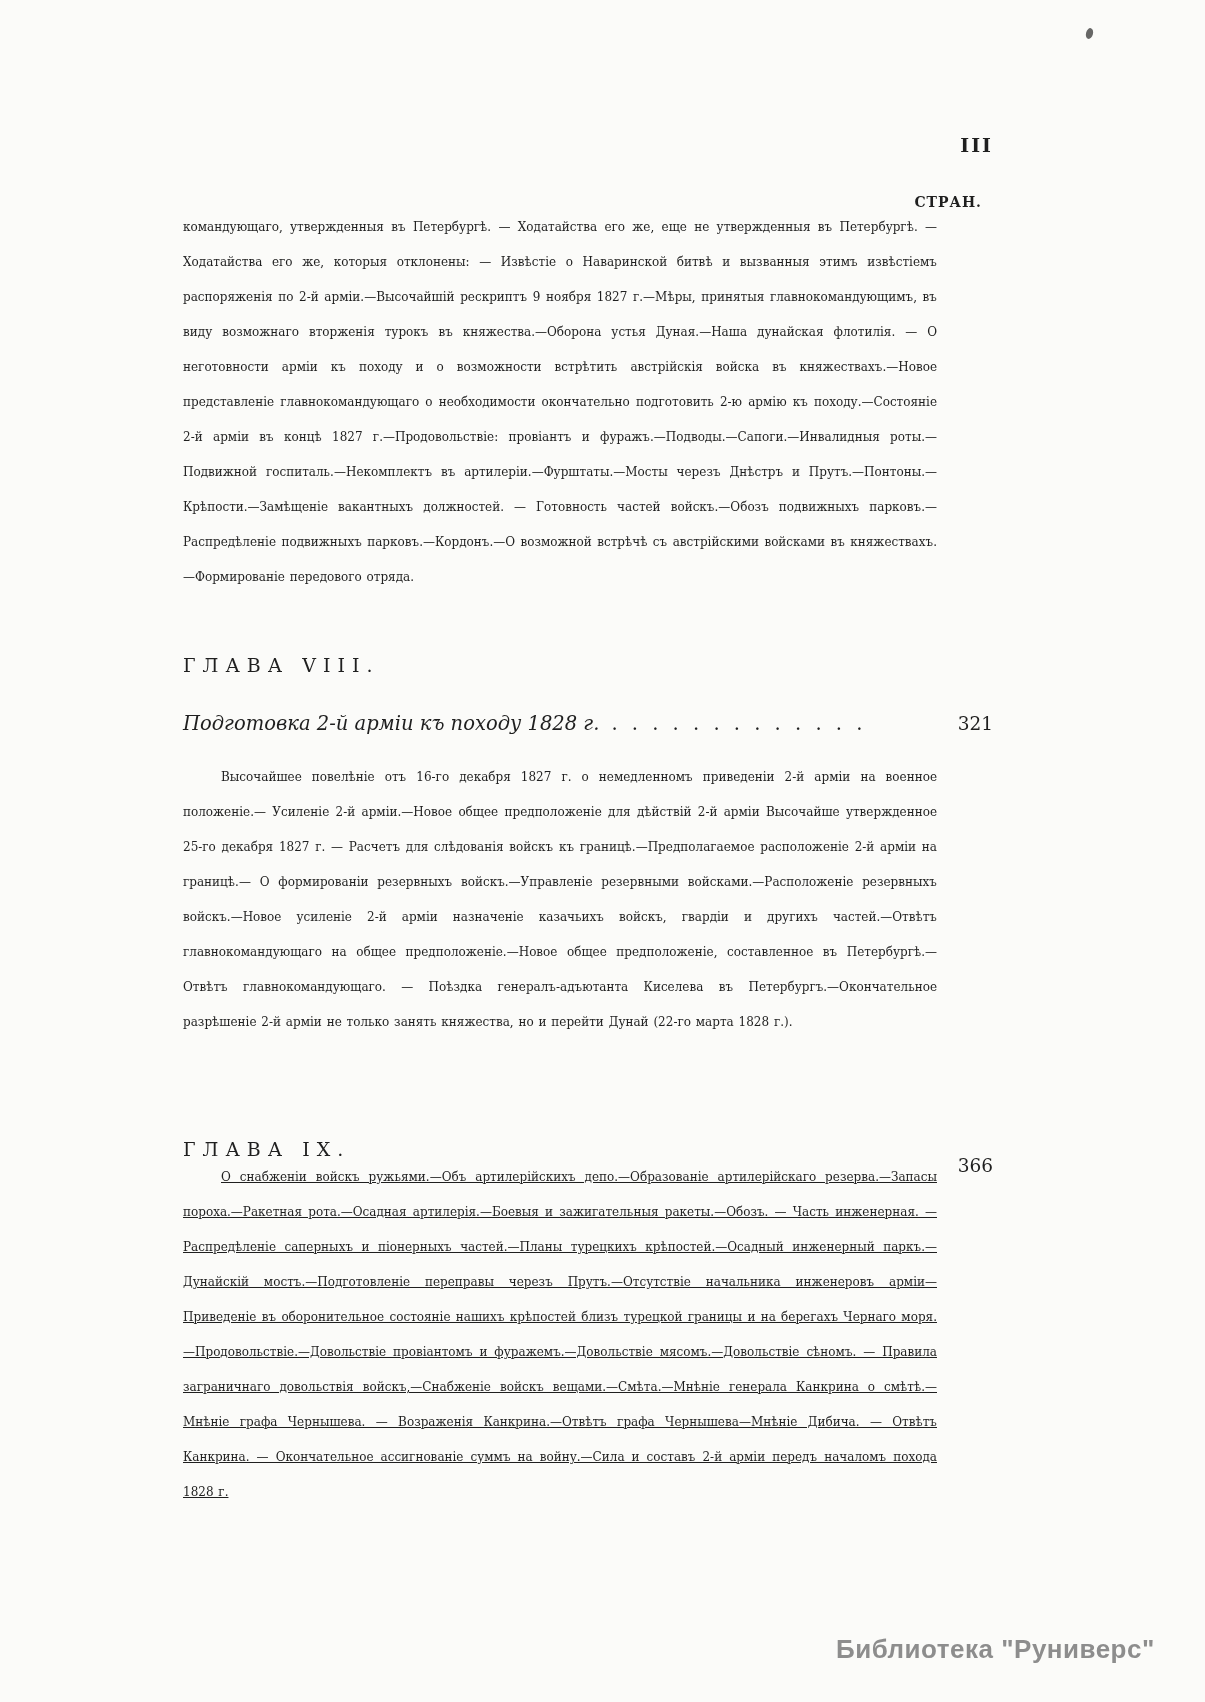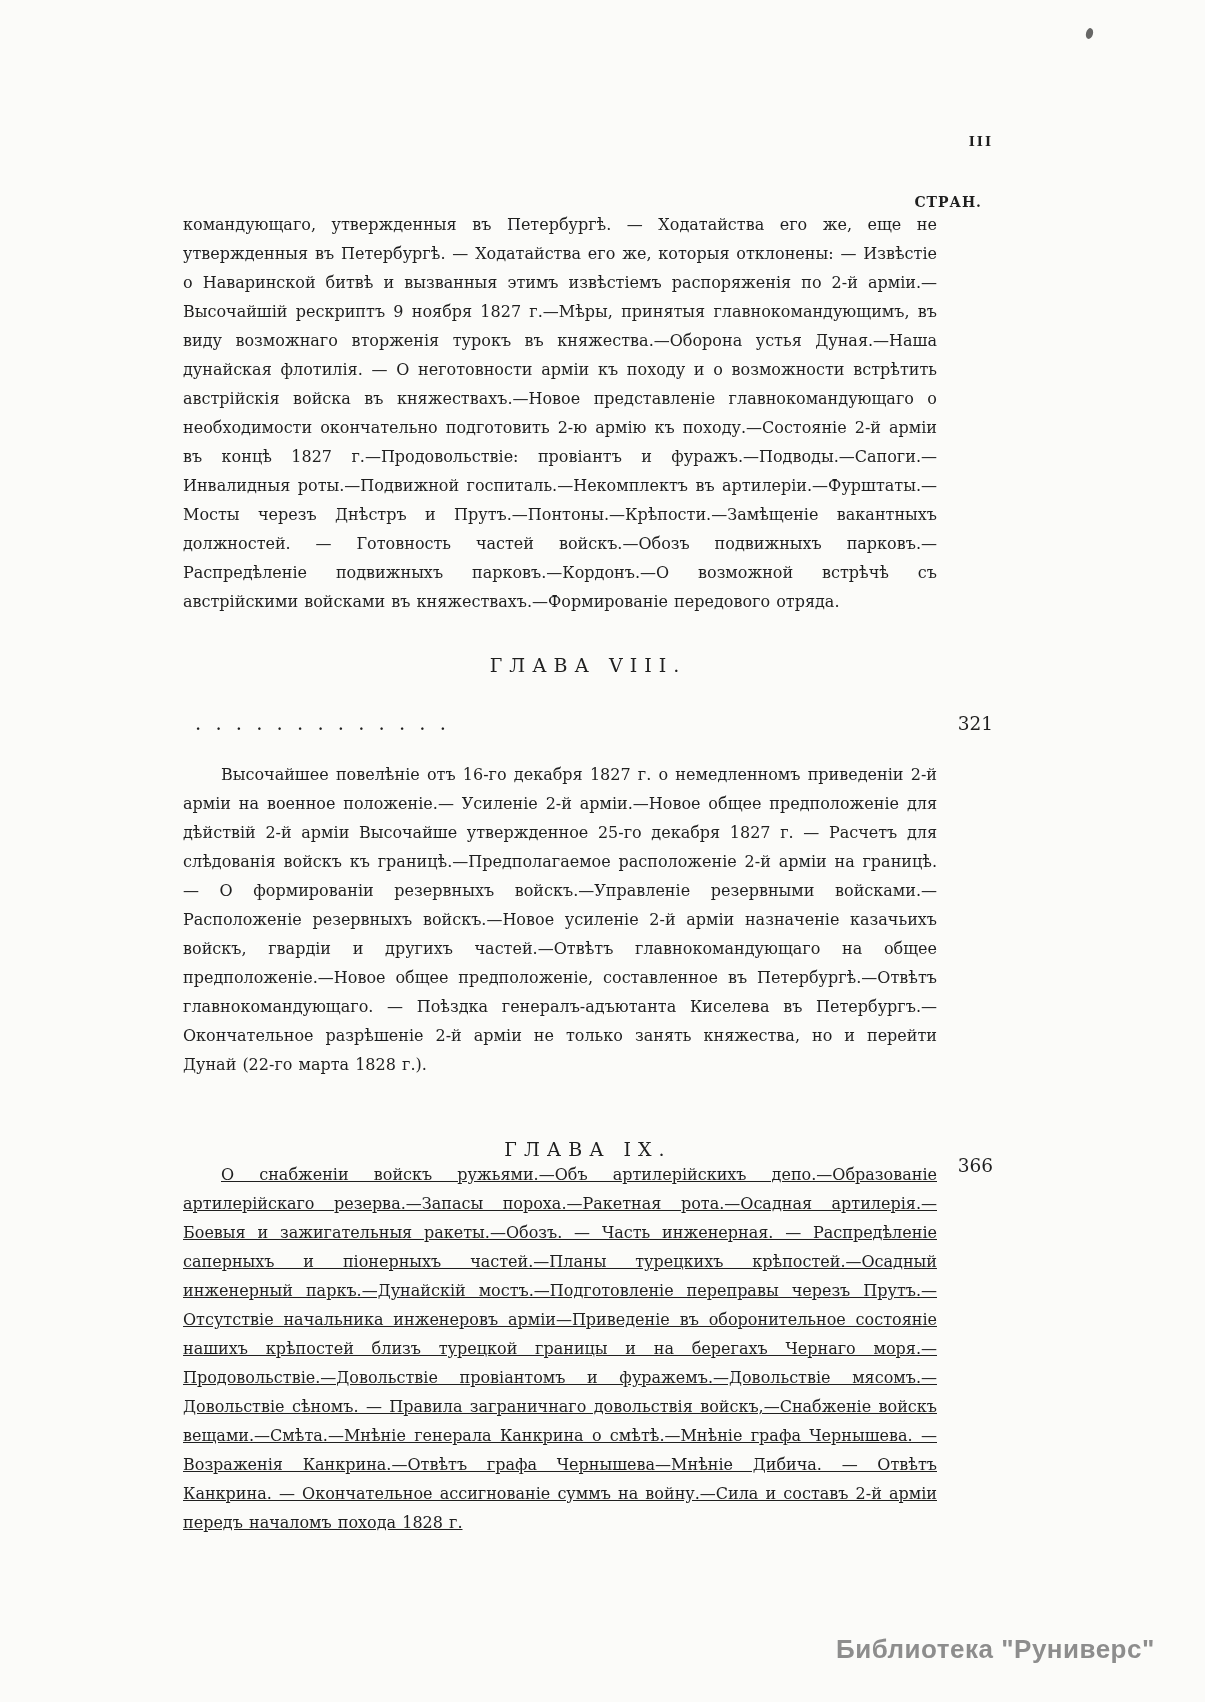--- a/index.html
+++ b/index.html
@@ -7,40 +7,39 @@
     width:1205px;height:1702px;
     background:#fbfbf9;
     position:relative;
     overflow:hidden;
     font-family:"DejaVu Serif","Liberation Serif",serif;
     color:#1f1f1f;
   }
   .page-number{
     position:absolute;top:134px;left:183px;width:810px;
     text-align:right;
-    font-size:13px;font-weight:700;letter-spacing:2px;
+    font-size:19px;font-weight:700;letter-spacing:2px;
   }
   .column-header{
     position:absolute;top:194px;left:172px;width:810px;
     text-align:right;
     font-size:14px;font-weight:700;letter-spacing:1px;
   }
   .body-par{
     position:absolute;left:183px;width:754px;
-    font-size:16px;line-height:29px;
+    font-size:12px;line-height:35px;
     text-align:justify;
     word-spacing:1px;
   }
   .indent{text-indent:38px;}
   .par-1{top:210px;}
   .par-2{top:760px;}
   .par-3{top:1160px;text-decoration:underline;}
   .chapter-heading{
     position:absolute;left:183px;width:810px;
-    text-align:center;
     font-size:19px;letter-spacing:7px;
     font-weight:400;
   }
   .head-viii{top:654px;}
   .head-ix{top:1138px;}
   .toc-line{
     position:absolute;left:183px;width:810px;
     display:flex;align-items:baseline;
     font-size:19.5px;font-style:italic;
     white-space:nowrap;
@@ -77,20 +76,21 @@
 
 <div class="page-number">III</div>
 
 <div class="column-header">СТРАН.</div>
 
 <div class="body-par par-1">командующаго, утвержденныя въ Петербургѣ. — Ходатайства его же, еще не утвержденныя въ Петербургѣ. — Ходатайства его же, которыя отклонены: — Извѣстіе о Наваринской битвѣ и вызванныя этимъ извѣстіемъ распоряженія по 2-й арміи.—Высочайшій рескриптъ 9 ноября 1827 г.—Мѣры, принятыя главнокомандующимъ, въ виду возможнаго вторженія турокъ въ княжества.—Оборона устья Дуная.—Наша дунайская флотилія. — О неготовности арміи къ походу и о возможности встрѣтить австрійскія войска въ княжествахъ.—Новое представленіе главнокомандующаго о необходимости окончательно подготовить 2-ю армію къ походу.—Состояніе 2-й арміи въ концѣ 1827 г.—Продовольствіе: провіантъ и фуражъ.—Подводы.—Сапоги.—Инвалидныя роты.—Подвижной госпиталь.—Некомплектъ въ артилеріи.—Фурштаты.—Мосты черезъ Днѣстръ и Прутъ.—Понтоны.—Крѣпости.—Замѣщеніе вакантныхъ должностей. — Готовность частей войскъ.—Обозъ подвижныхъ парковъ.—Распредѣленіе подвижныхъ парковъ.—Кордонъ.—О возможной встрѣчѣ съ австрійскими войсками въ княжествахъ.—Формированіе передового отряда.</div>
 
 <div class="chapter-heading head-viii">ГЛАВА VIII.</div>
 
 <div class="toc-line entry-1">
+  <span class="toc-title">Подготовка 2-й арміи къ походу 1828 г.</span>
   <span class="toc-leader">. . . . . . . . . . . . .</span>
   <span class="toc-page">321</span>
 </div>
 
 <div class="body-par par-2 indent">Высочайшее повелѣніе отъ 16-го декабря 1827 г. о немедленномъ приведеніи 2-й арміи на военное положеніе.— Усиленіе 2-й арміи.—Новое общее предположеніе для дѣйствій 2-й арміи Высочайше утвержденное 25-го декабря 1827 г. — Расчетъ для слѣдованія войскъ къ границѣ.—Предполагаемое расположеніе 2-й арміи на границѣ.— О формированіи резервныхъ войскъ.—Управленіе резервными войсками.—Расположеніе резервныхъ войскъ.—Новое усиленіе 2-й арміи назначеніе казачьихъ войскъ, гвардіи и другихъ частей.—Отвѣтъ главнокомандующаго на общее предположеніе.—Новое общее предположеніе, составленное въ Петербургѣ.—Отвѣтъ главнокомандующаго. — Поѣздка генералъ-адъютанта Киселева въ Петербургъ.—Окончательное разрѣшеніе 2-й арміи не только занять княжества, но и перейти Дунай (22-го марта 1828 г.).</div>
 
 <div class="chapter-heading head-ix">ГЛАВА IX.</div>
 
 <div class="toc-line entry-2">
   <span class="toc-leader"></span>

